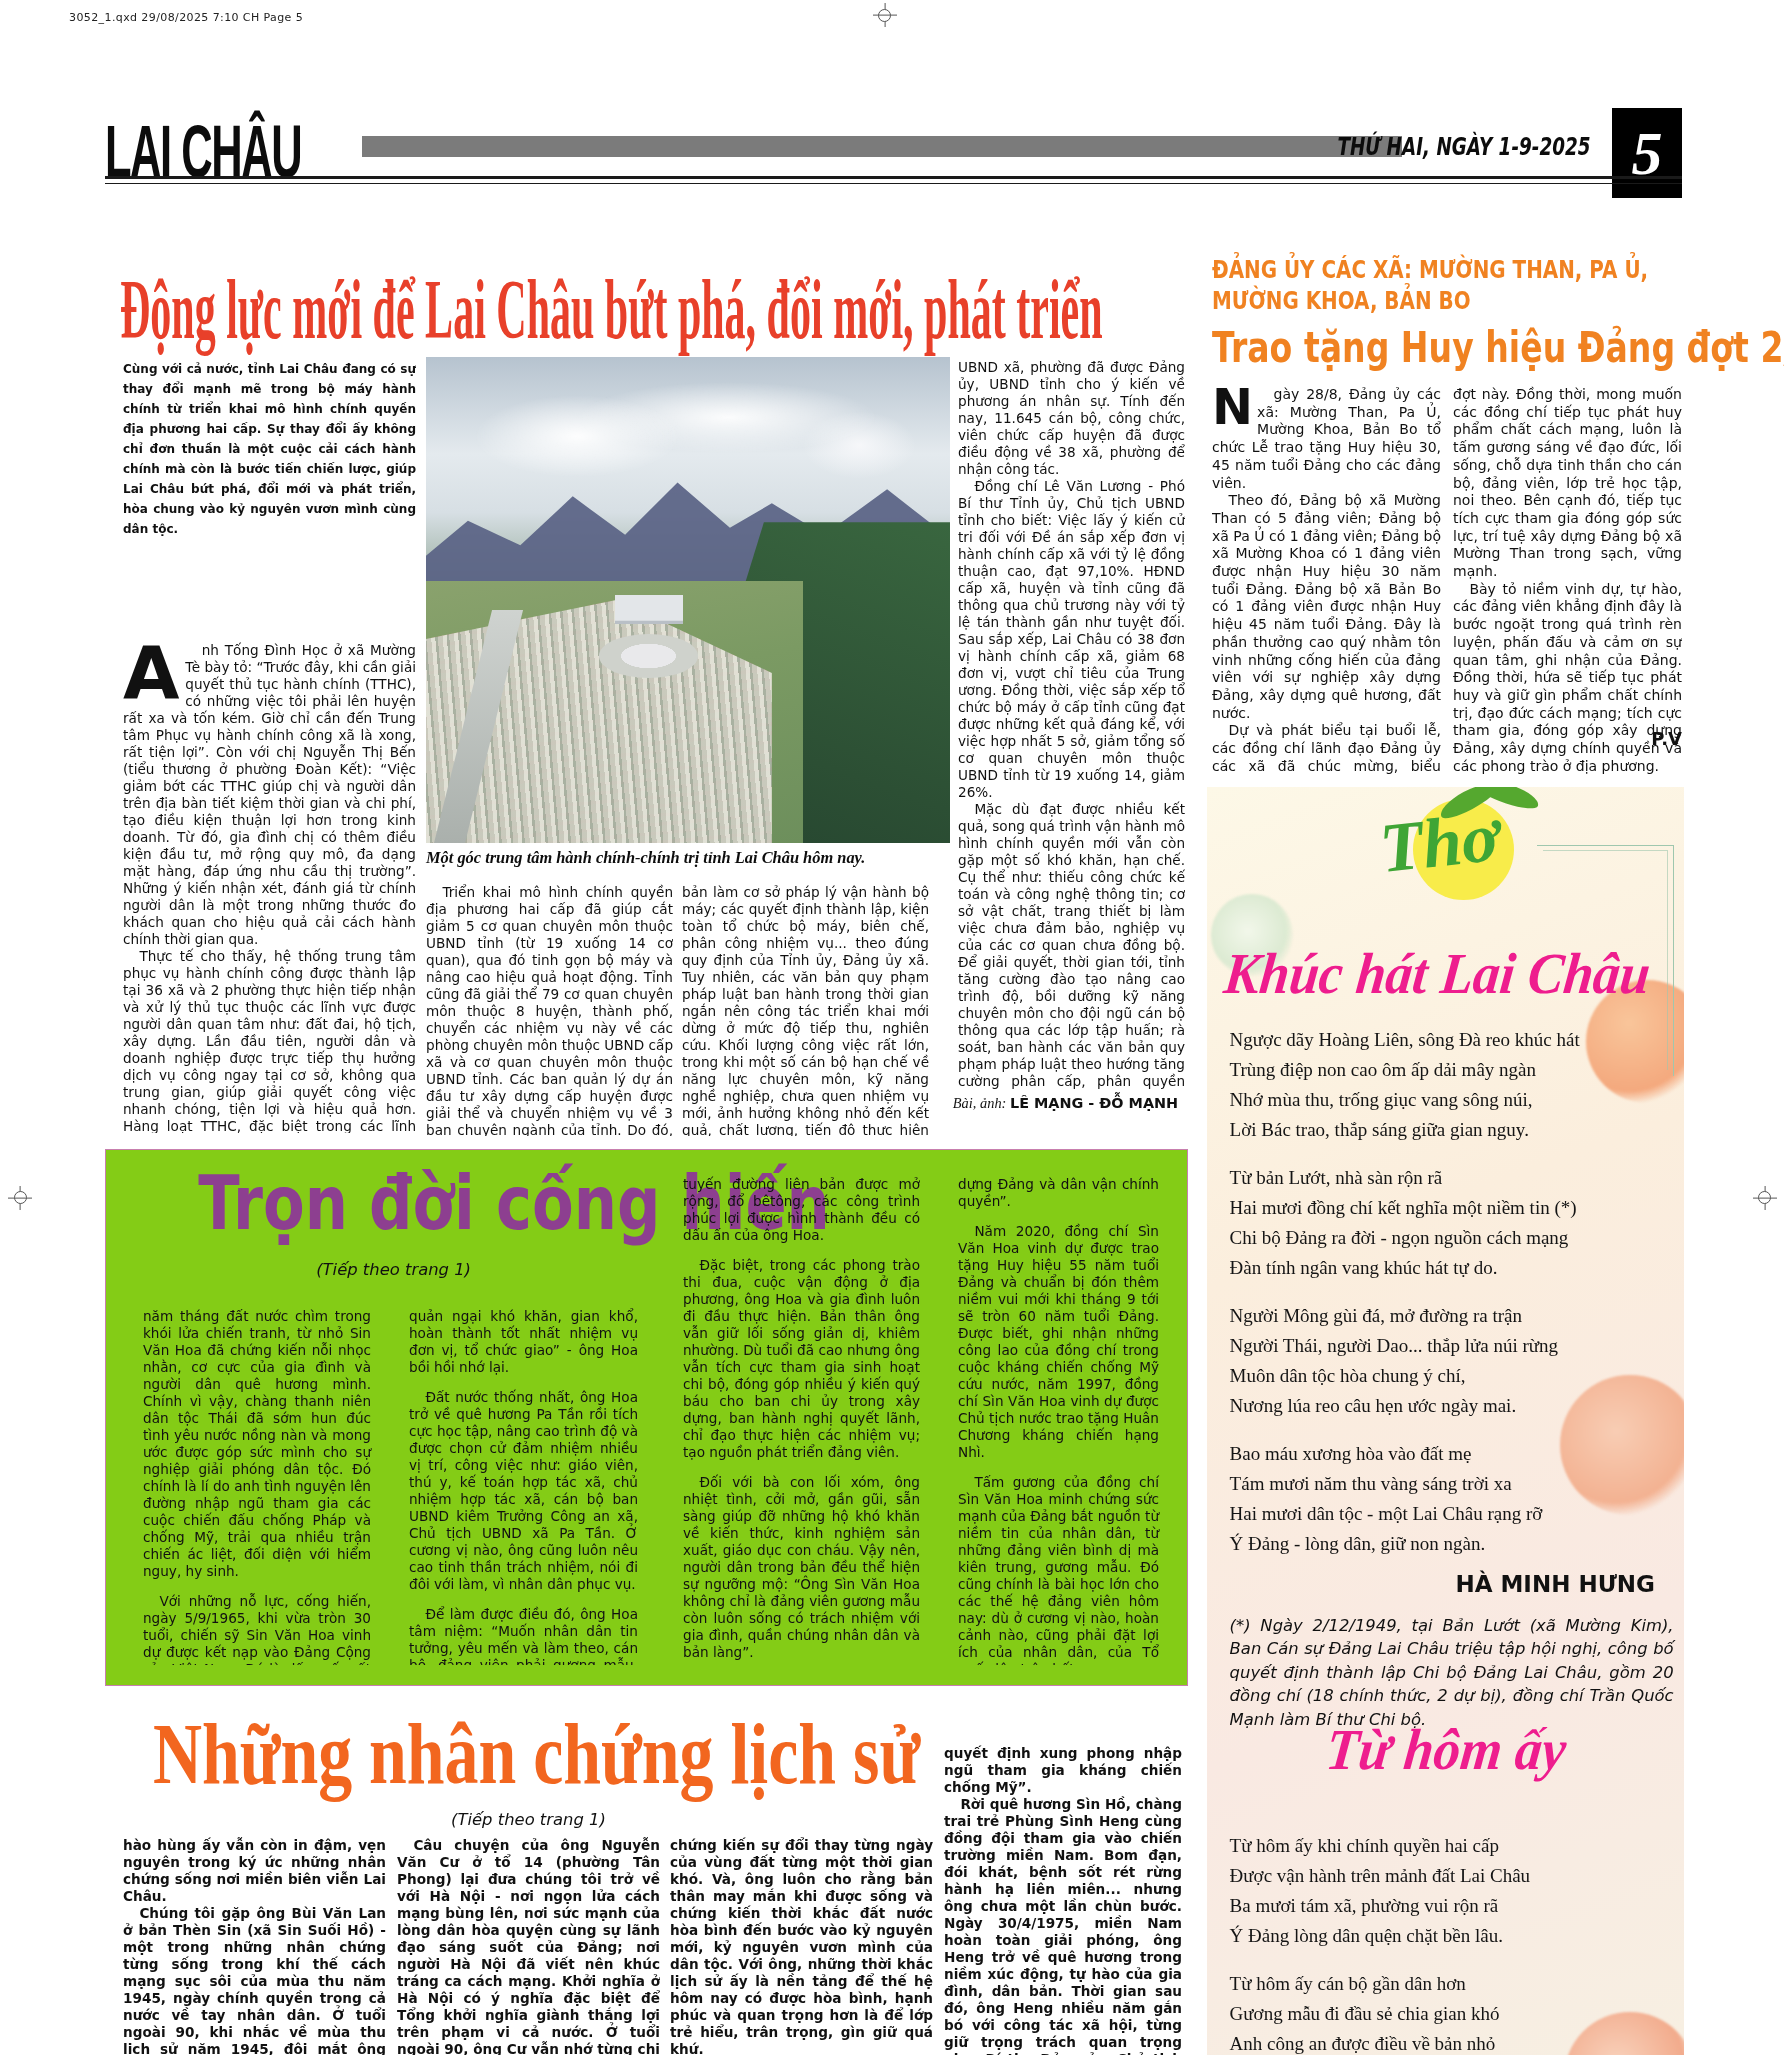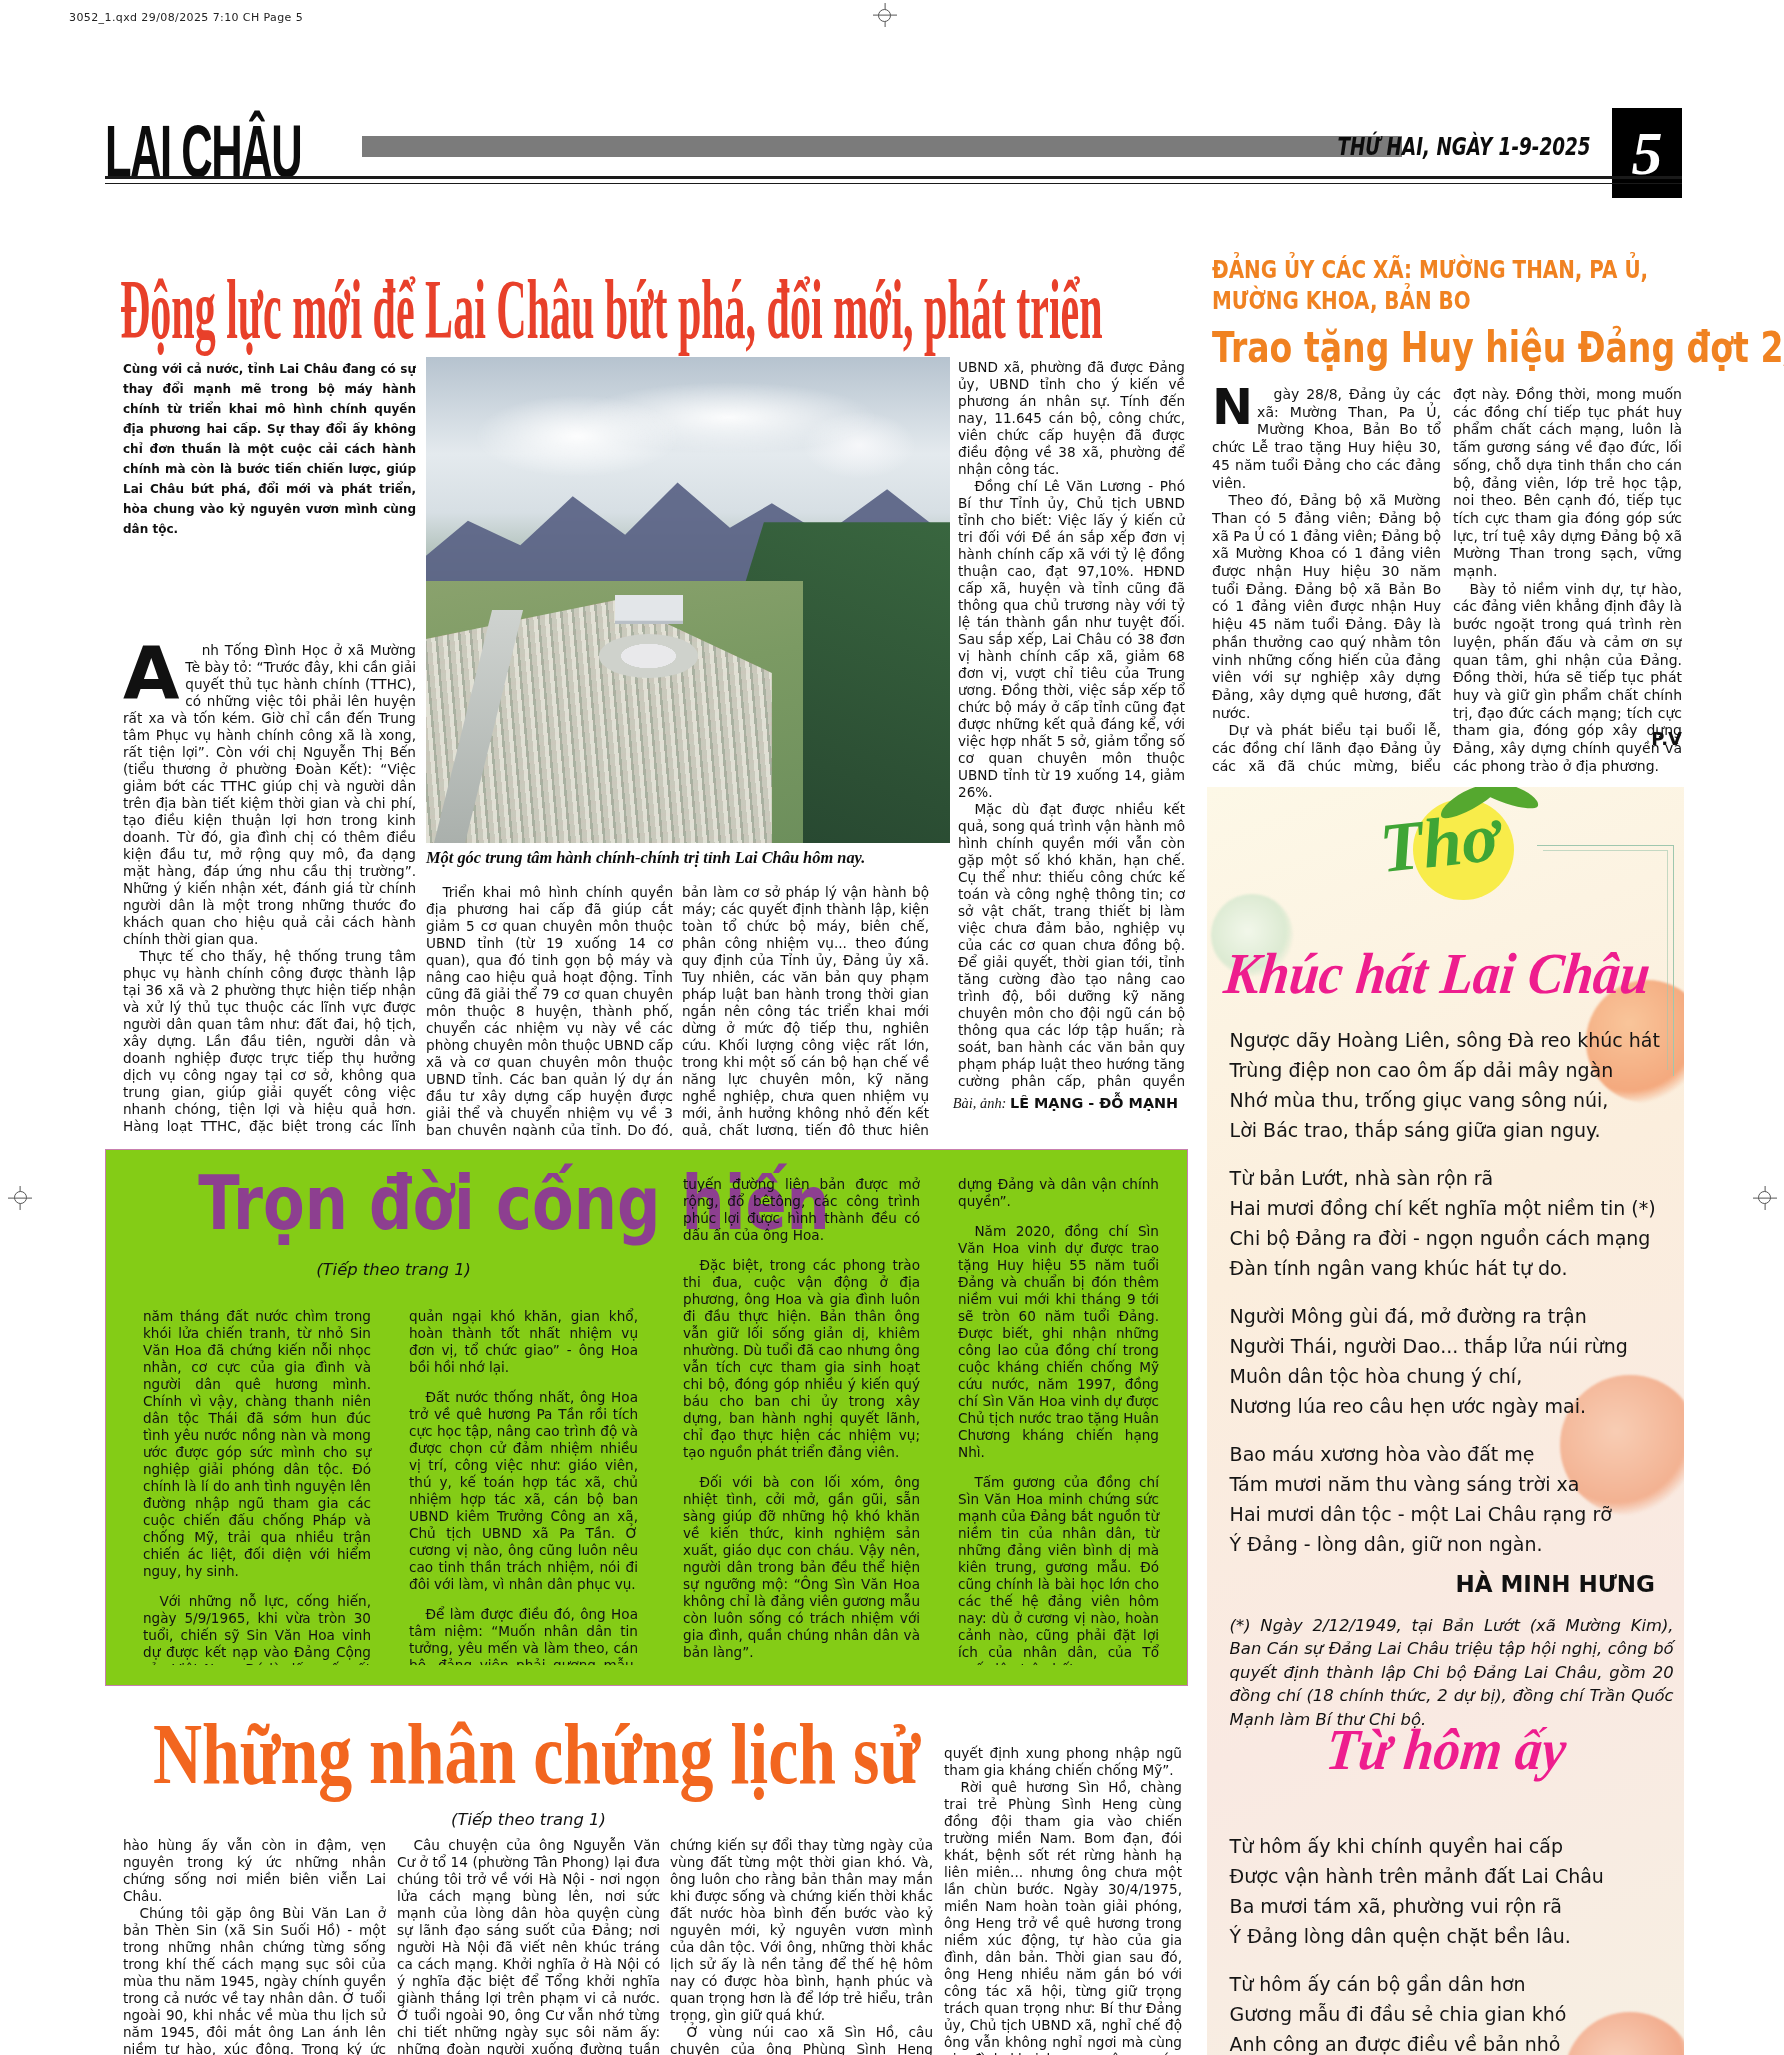--- a/index.html
+++ b/index.html
@@ -85,21 +85,21 @@
   .bb-c1{left:24px;top:145px;width:254px;height:370px;}
   .bb-c2{left:290px;top:145px;width:255px;height:370px;}
   .bb-c3{left:564px;top:13px;width:263px;height:502px;}
   .bb-c4{left:839px;top:13px;width:227px;height:502px;}
 
   
   .nc-title{position:absolute;left:153px;top:1710px;}
   .nc-title span{display:inline-block;font-family:"Liberation Serif",serif;font-weight:700;font-size:87px;line-height:1;color:#f2661f;transform:scaleX(.78);transform-origin:left top;white-space:nowrap;}
   .nc-cont{position:absolute;left:397px;top:1810px;width:263px;text-align:center;font:italic 400 16.4px "DejaVu Sans",sans-serif;}
   .nc-col{position:absolute;font-size:13.6px;line-height:17px;text-align:justify;overflow:hidden;}
-  .nc-col p{margin:0;text-indent:16.4px;}
+  .nc-col p{margin:0;text-indent:16.4px;font-weight:bold;}
   .nc-col.cont p:first-child{text-indent:0;}
   .nc-c1{left:123px;top:1837px;width:263px;height:559px;}
   .nc-c2{left:397px;top:1837px;width:263px;height:559px;}
   .nc-c3{left:670px;top:1837px;width:263px;height:559px;}
   .nc-c4{left:944px;top:1745px;width:238px;height:651px;}
 
   
   .poetry{position:absolute;left:1207px;top:787px;width:477px;height:1612px;overflow:hidden;
     background:linear-gradient(160deg,#fdf8e7 0%,#fbeedd 28%,#f9e9e2 55%,#f7efe2 80%,#fdf4ea 100%);}
   .fl{position:absolute;border-radius:50%;filter:blur(1.2px);}
@@ -110,21 +110,21 @@
   .pframe{position:absolute;right:10px;top:58px;width:136px;height:230px;border-top:1.2px solid #9fc7ae;border-right:1.2px solid #9fc7ae;}
   .pframe.inner{right:15.6px;top:63px;width:124px;height:219px;opacity:.6;}
   .tho-circle{position:absolute;left:206px;top:11.5px;width:101px;height:101px;border-radius:50%;background:#f8ec4a;}
   .tho-leaf{position:absolute;width:62px;height:19px;background:#55a82f;border-radius:50% 50% 50% 50%/60% 60% 40% 40%;}
   .tho-leaf.l1{left:230px;top:4.1px;transform:rotate(-28deg);}
   .tho-leaf.l2{left:271px;top:-2.5px;transform:rotate(18deg);}
   .tho-text{position:absolute;left:173px;top:16.4px;font:italic 900 70px "Liberation Serif",serif;color:#3fa535;transform:rotate(-6deg);}
   .poem-title{position:absolute;left:21.4px;white-space:nowrap;font:italic 700 58px "Liberation Serif",serif;color:#ee1d8e;transform:skewX(-6deg) scaleX(.92);transform-origin:left top;}
   .pt1{top:153px;}
   .pt2{top:929px;left:123px;}
-  .poem{position:absolute;left:22.6px;width:444px;font-size:19px;line-height:30px;color:#141414;}
+  .poem{position:absolute;left:22.6px;width:444px;font-size:19px;line-height:30px;color:#141414;font-family:Liberation Serif, serif;}
   .poem p{margin:0 0 18px;white-space:pre-line;}
   .pm1{top:238px;}
   .pm2{top:1044px;}
   .poem-author{position:absolute;right:29px;text-align:right;font-weight:700;font-size:23px;}
   .pa1{top:784px;}
   .footnote{position:absolute;left:22.6px;top:827px;width:444px;font:italic 400 16.4px "DejaVu Sans",sans-serif;line-height:23.4px;text-align:justify;}
 </style>
 </head>
 <body>
 

